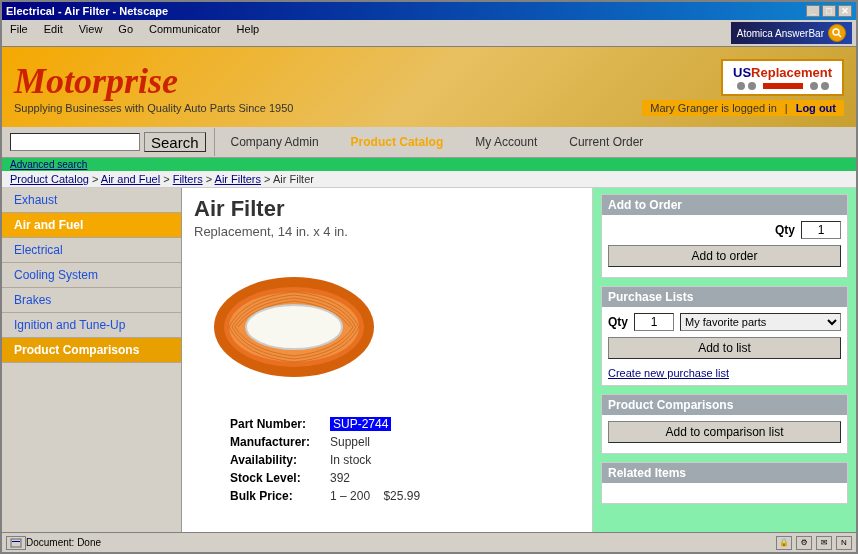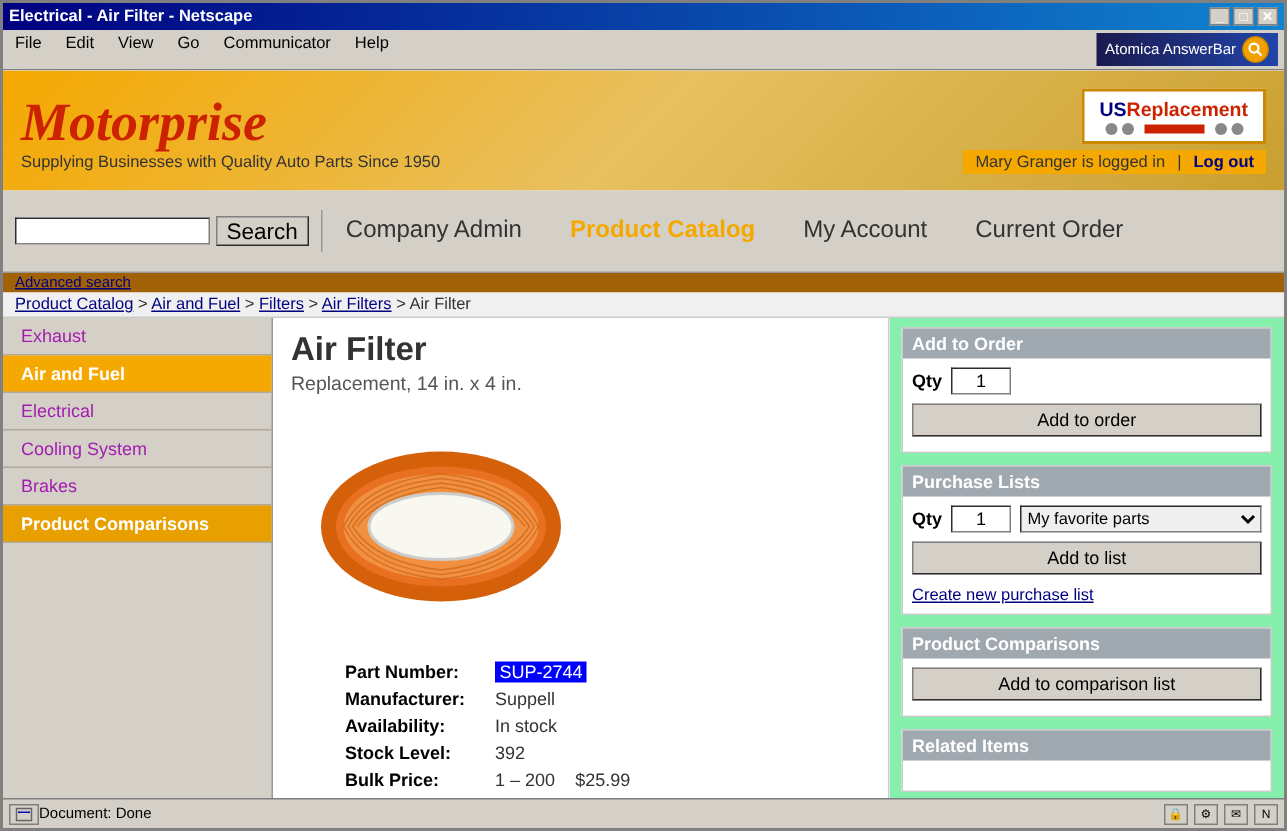--- a/index.html
+++ b/index.html
@@ -33,54 +33,54 @@
     .bar-lines { width: 40px; height: 6px; background: #cc2200; margin: 0 4px; }
     .login-bar { background: #f5a800; color: #333; font-size: 11px; padding: 2px 8px; display: flex; align-items: center; gap: 8px; }
     .logout-link { color: #000080; cursor: pointer; font-weight: bold; }
 
     
     .nav-bar { background: #d4d0c8; display: flex; align-items: center; gap: 0; border-bottom: 1px solid #999; }
     .search-area { display: flex; align-items: center; gap: 4px; padding: 4px 8px; border-right: 1px solid #999; }
     .search-input { width: 130px; border: 1px inset #808080; height: 18px; font-size: 11px; padding: 0 2px; }
     .search-btn { background: #d4d0c8; border: 1px outset #808080; padding: 1px 6px; font-size: 15px; cursor: pointer; height: 20px; }
     .nav-links { display: flex; flex: 1; }
-    .nav-link { padding: 18px 16px; font-size: 16px; color: #333; cursor: pointer; text-decoration: none; }
+    .nav-link { padding: 8px 16px; font-size: 12px; color: #333; cursor: pointer; text-decoration: none; }
     .nav-link.active { color: #f5a800; font-weight: bold; }
     .adv-search { color: #000080; font-size: 10px; text-decoration: underline; cursor: pointer; }
 
     
     .breadcrumb { padding: 2px 8px; font-size: 11px; color: #333; background: #f0f0f0; border-bottom: 1px solid #ccc; }
     .breadcrumb a { color: #000080; text-decoration: underline; cursor: pointer; }
 
     
     .main-content { display: flex; flex: 1; overflow: hidden; }
 
     
     .sidebar { width: 180px; background: #d4d0c8; border-right: 1px solid #999; flex-shrink: 0; }
-    .sidebar-item { padding: 5px 12px; border-bottom: 1px solid #b0a898; cursor: pointer; font-size: 12px; color: #a21caf; }
+    .sidebar-item { padding: 5px 12px; border-bottom: 1px solid #b0a898; cursor: pointer; font-size: 12px; color: #1d4ed8; }
     .sidebar-item.active { background: #f5a800; color: #fff; font-weight: bold; }
     .sidebar-item.highlight { background: #e8a000; color: #fff; font-weight: bold; }
 
     
     .product-area { flex: 1; padding: 8px 12px; overflow-y: auto; }
     .product-title { font-size: 22px; font-weight: bold; color: #333; margin-bottom: 2px; }
     .product-subtitle { font-size: 13px; color: #555; margin-bottom: 8px; }
     .product-image-area { width: 200px; height: 160px; display: flex; align-items: center; justify-content: center; margin: 8px 0; }
     .product-details { margin-top: 10px; }
     .detail-row { display: flex; margin-bottom: 4px; font-size: 12px; padding-left: 36px; }
     .detail-label { font-weight: bold; width: 100px; }
     .detail-value { color: #333; }
     .highlight-value { background: #0000ff; color: #fff; padding: 0 3px; }
 
     
     .right-panel { width: 264px; padding: 6px 8px; background: #86efac; border-left: 1px solid #ccc; flex-shrink: 0; overflow-y: auto; }
     .panel-section { background: #fff; border: 1px solid #ccc; margin-bottom: 8px; }
     .panel-header { background: #a0a8b0; color: #fff; padding: 3px 6px; font-size: 12px; font-weight: bold; }
     .panel-body { padding: 6px; }
-    .qty-row { display: flex; align-items: center; gap: 6px; margin-bottom: 6px; }
+    .qty-row { display: flex; align-items: center; gap: 6px; margin-bottom: 6px; justify-content: flex-end; }
     .qty-label { font-size: 12px; font-weight: bold; }
     .qty-input { width: 40px; border: 1px inset #808080; height: 18px; font-size: 12px; padding: 0 2px; text-align: center; }
     .action-btn { background: #d4d0c8; border: 1px outset #808080; padding: 3px 10px; font-size: 12px; cursor: pointer; width: 100%; margin-bottom: 4px; }
     .list-select { border: 1px inset #808080; font-size: 11px; height: 18px; flex: 1; }
     .create-link { color: #000080; text-decoration: underline; font-size: 11px; cursor: pointer; margin-top: 4px; display: block; }
 
     
     .air-filter-img { width: 180px; height: 130px; }
 
     
@@ -153,21 +153,21 @@
         <input class="search-input" type="text" style="">
         <button class="search-btn">Search</button>
       </div>
       <div class="nav-links">
         <a class="nav-link">Company Admin</a>
         <a class="nav-link active">Product Catalog</a>
         <a class="nav-link">My Account</a>
         <a class="nav-link">Current Order</a>
       </div>
     </div>
-    <div style="padding: 1px 8px; background: #a16207; font-size: 10px;">
+    <div style="padding: 1px 8px; background: #22c55e; font-size: 10px;">
       <span class="adv-search">Advanced search</span>
     </div>
 
     <div class="breadcrumb">
       <a>Product Catalog</a>
       <span> &gt; </span>
       <a>Air and Fuel</a>
       <span> &gt; </span>
       <a>Filters</a>
       <span> &gt; </span>
@@ -177,20 +177,21 @@
     </div>
 
     <div class="main-content">
 
       <div class="sidebar">
         <div class="sidebar-item">Exhaust</div>
         <div class="sidebar-item active">Air and Fuel</div>
         <div class="sidebar-item">Electrical</div>
         <div class="sidebar-item">Cooling System</div>
         <div class="sidebar-item">Brakes</div>
+        <div class="sidebar-item">Ignition and Tune-Up</div>
         <div class="sidebar-item highlight">Product Comparisons</div>
       </div>
 
       <div class="product-area">
         <div class="product-title">Air Filter</div>
         <div class="product-subtitle">Replacement, 14 in. x 4 in.</div>
 
         <div class="product-image-area">
           <svg class="air-filter-img" viewBox="0 0 180 130">
 

